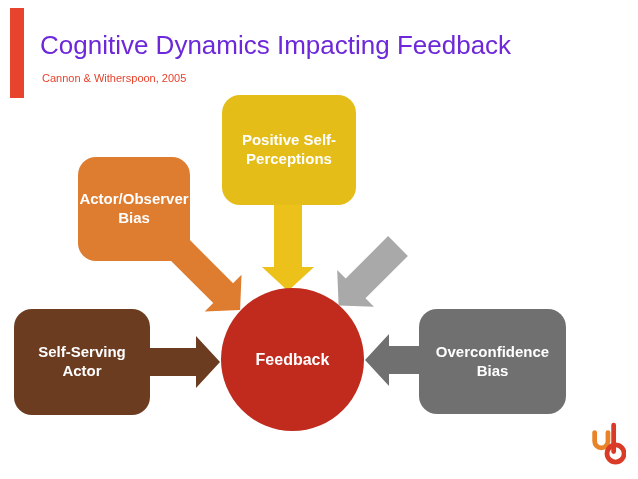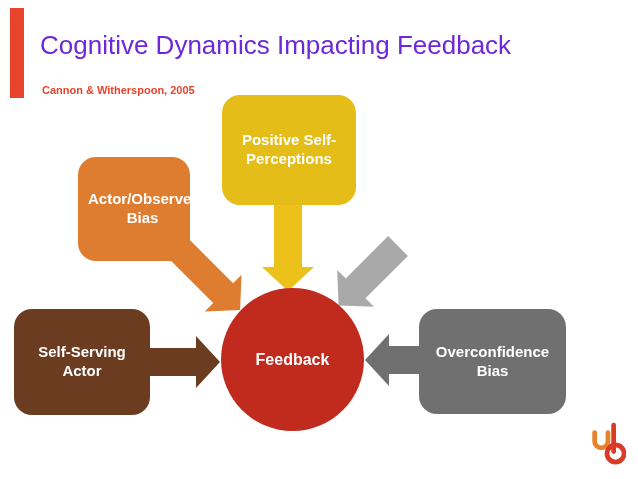--- a/index.html
+++ b/index.html
@@ -19,33 +19,34 @@
   .title {
     position: absolute;
     left: 40px; top: 30px;
     margin: 0;
     font-size: 26px;
     font-weight: normal;
     white-space: nowrap;
   }
   .citation {
     position: absolute;
-    left: 42px; top: 84px;
+    left: 42px; top: 72px;
     font-size: 11px;
-    font-weight: bold;
+    font-weight: normal;
   }
   .arrows {
     position: absolute;
     left: 0; top: 0;
   }
   .node {
     position: absolute;
     border-radius: 18px;
     display: flex;
     align-items: center;
+    justify-content: center;
     text-align: center;
     color: #ffffff;
     font-weight: bold;
     font-size: 15px;
     line-height: 1.25;
     padding: 0 10px;
     box-sizing: border-box;
   }
   .node-positive { left: 222px; top: 95px;  width: 134px; height: 110px; }
   .node-actor    { left: 78px;  top: 157px; width: 112px; height: 104px; }

